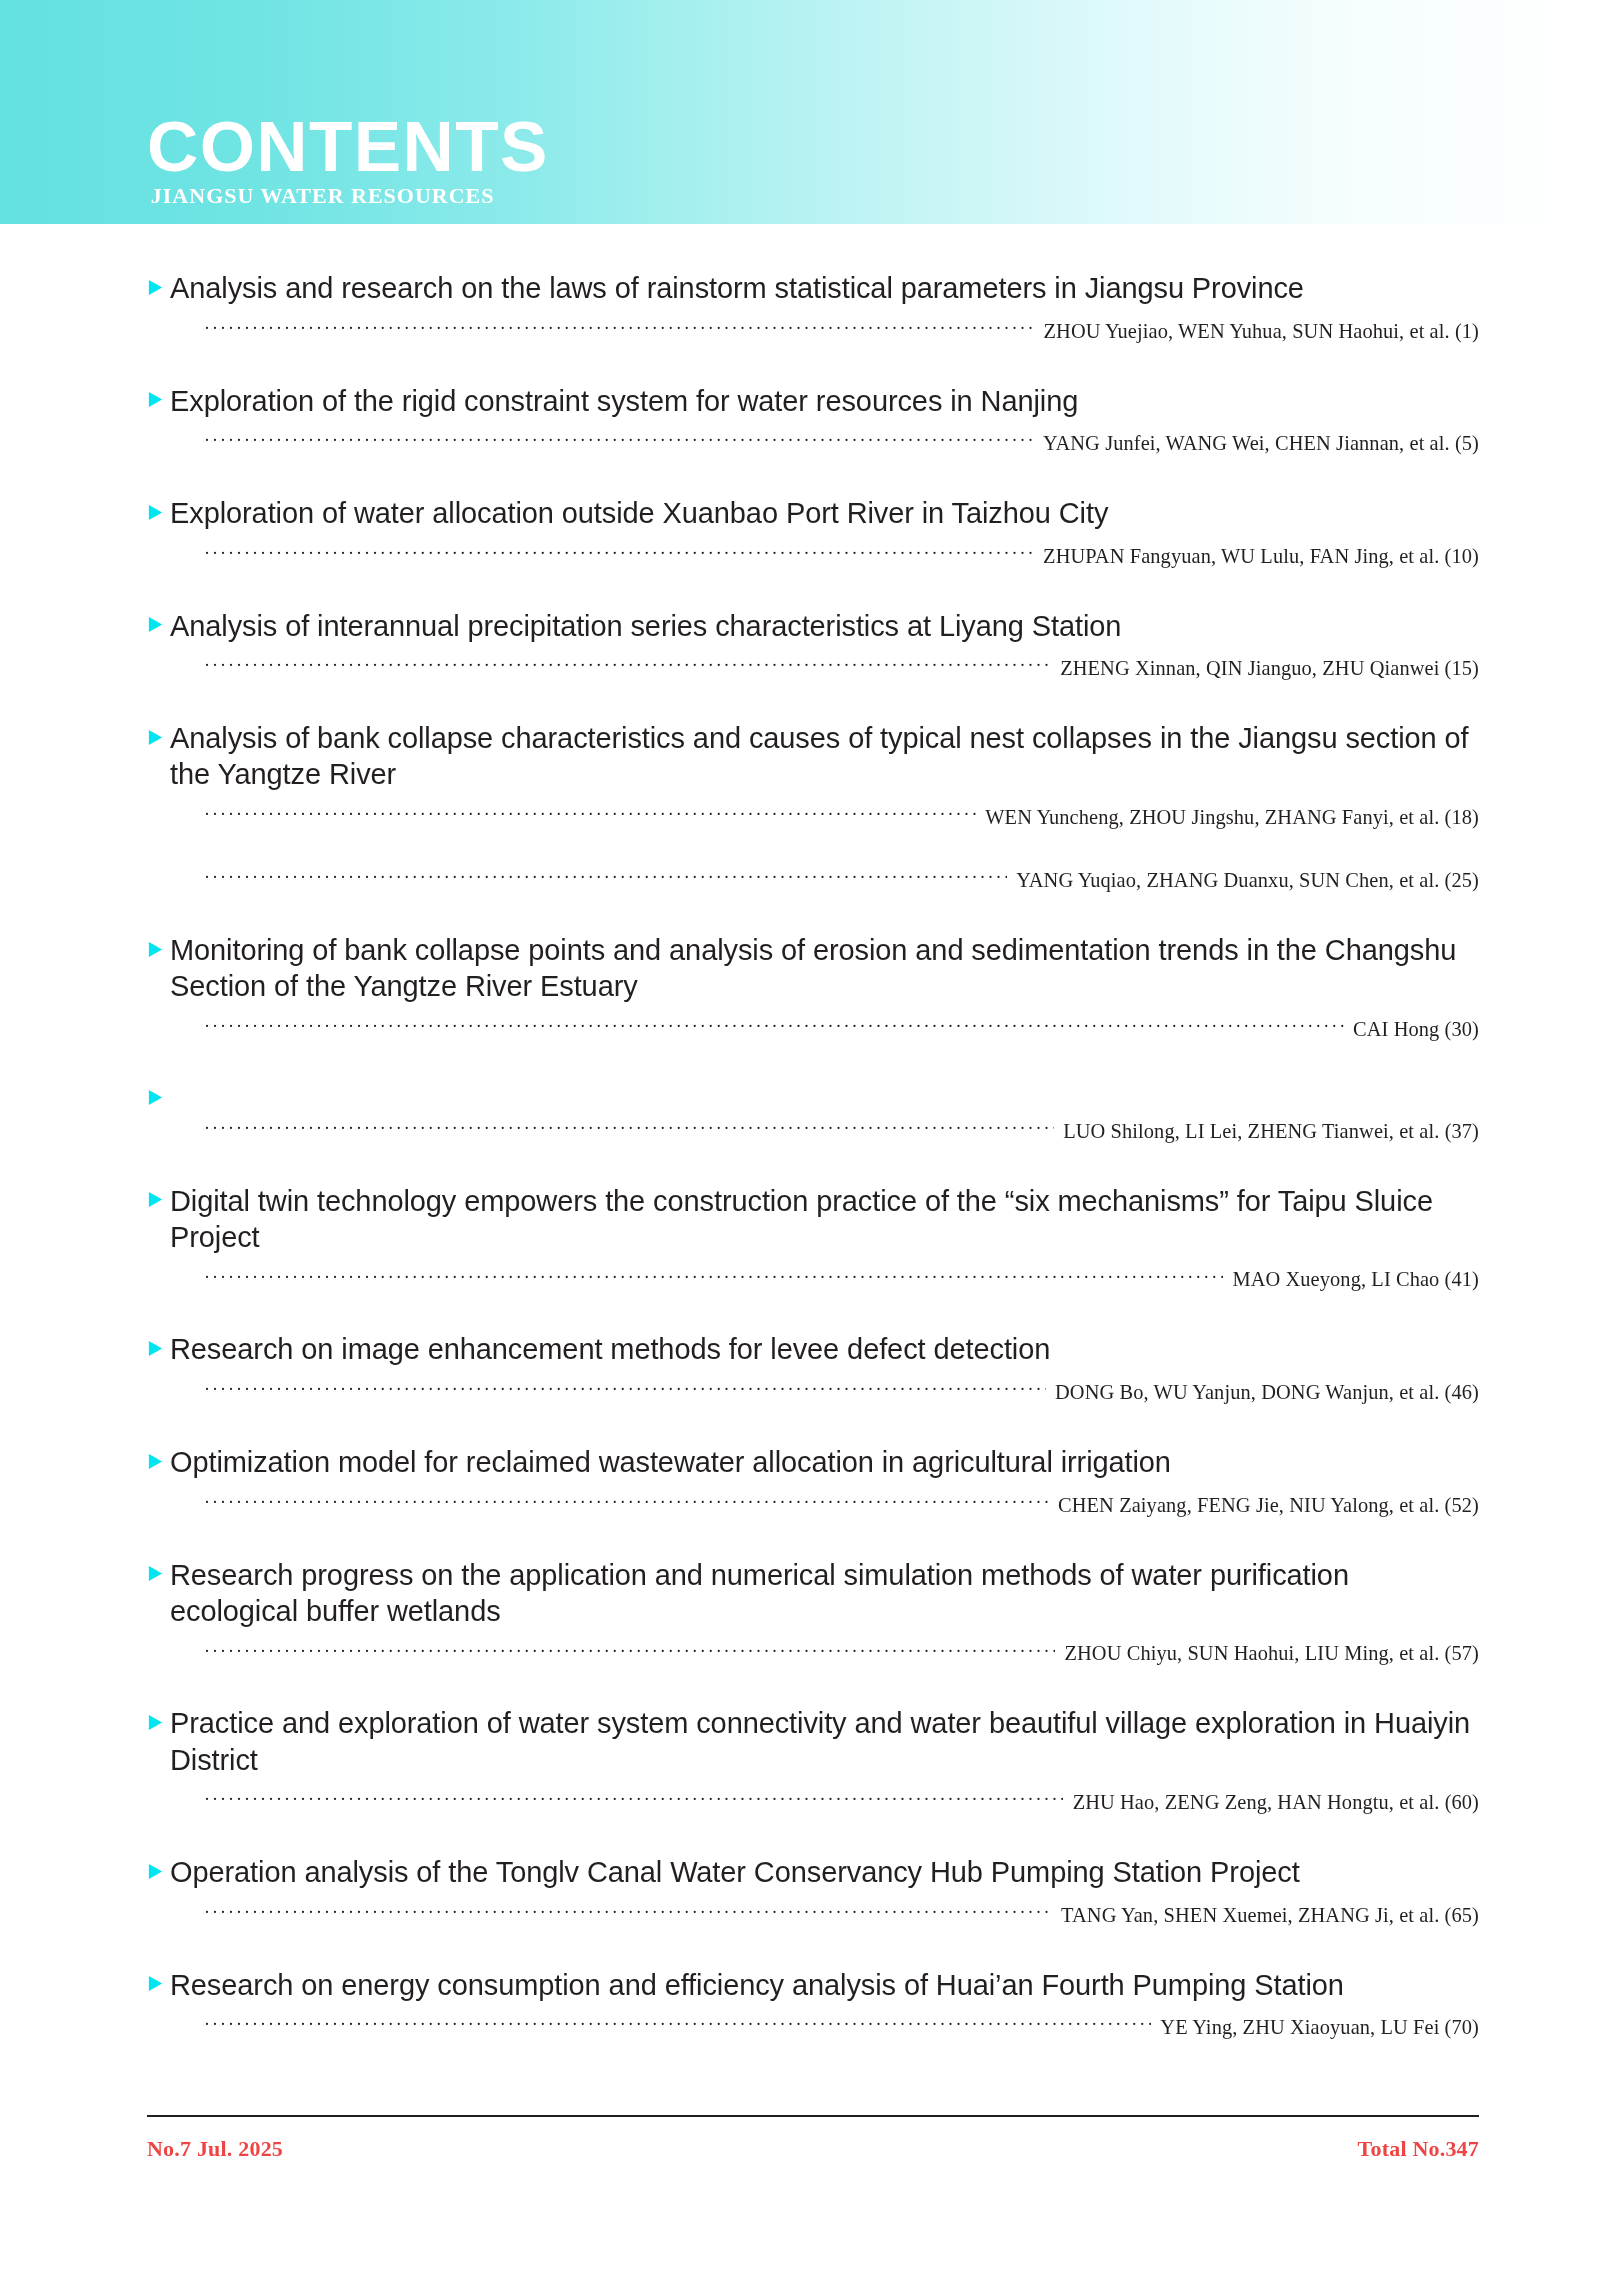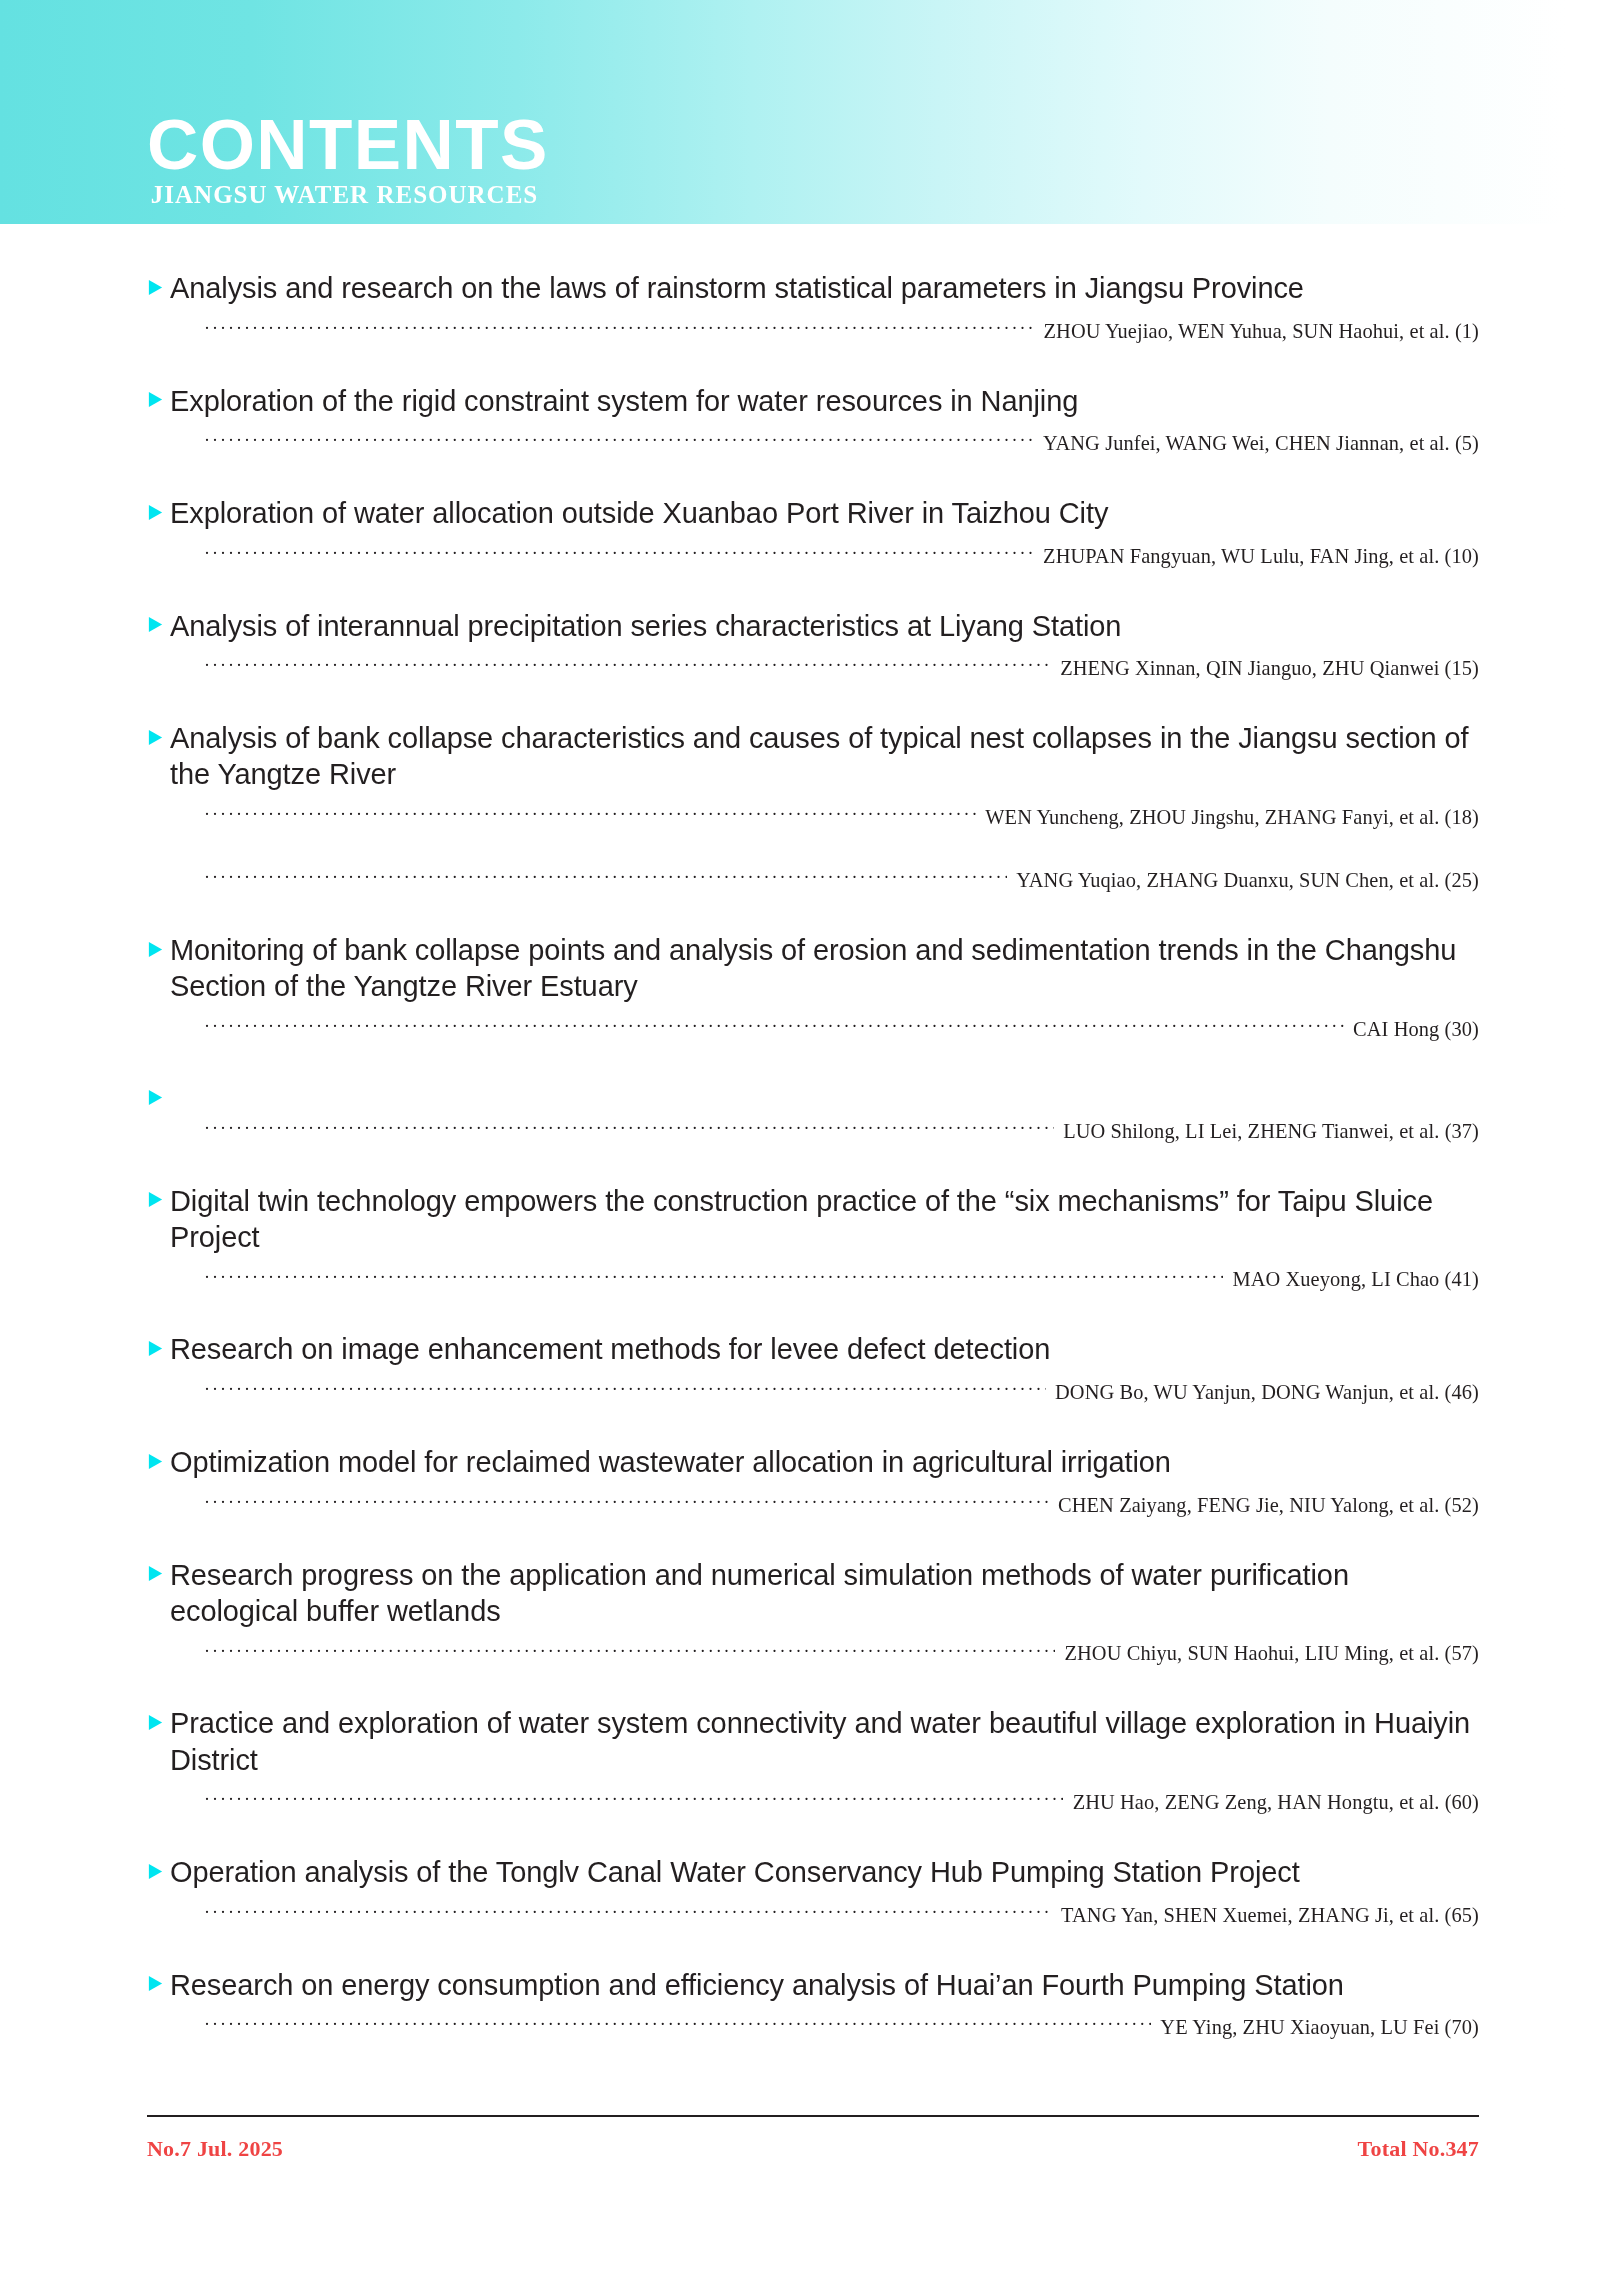--- a/index.html
+++ b/index.html
@@ -42,21 +42,21 @@
     font-size: 71px;
     line-height: 0.92;
     letter-spacing: 1.4px;
     color: #ffffff;
     margin: 0;
     white-space: nowrap;
   }
   .masthead-sub {
     font-family: "Liberation Serif", serif;
     font-weight: bold;
-    font-size: 25px;
+    font-size: 22px;
     letter-spacing: 1px;
     color: #ffffff;
     margin: 3.8px 0 0 3.8px;
     white-space: nowrap;
   }
 
   
   .content {
     position: absolute;
     top: 224px;

